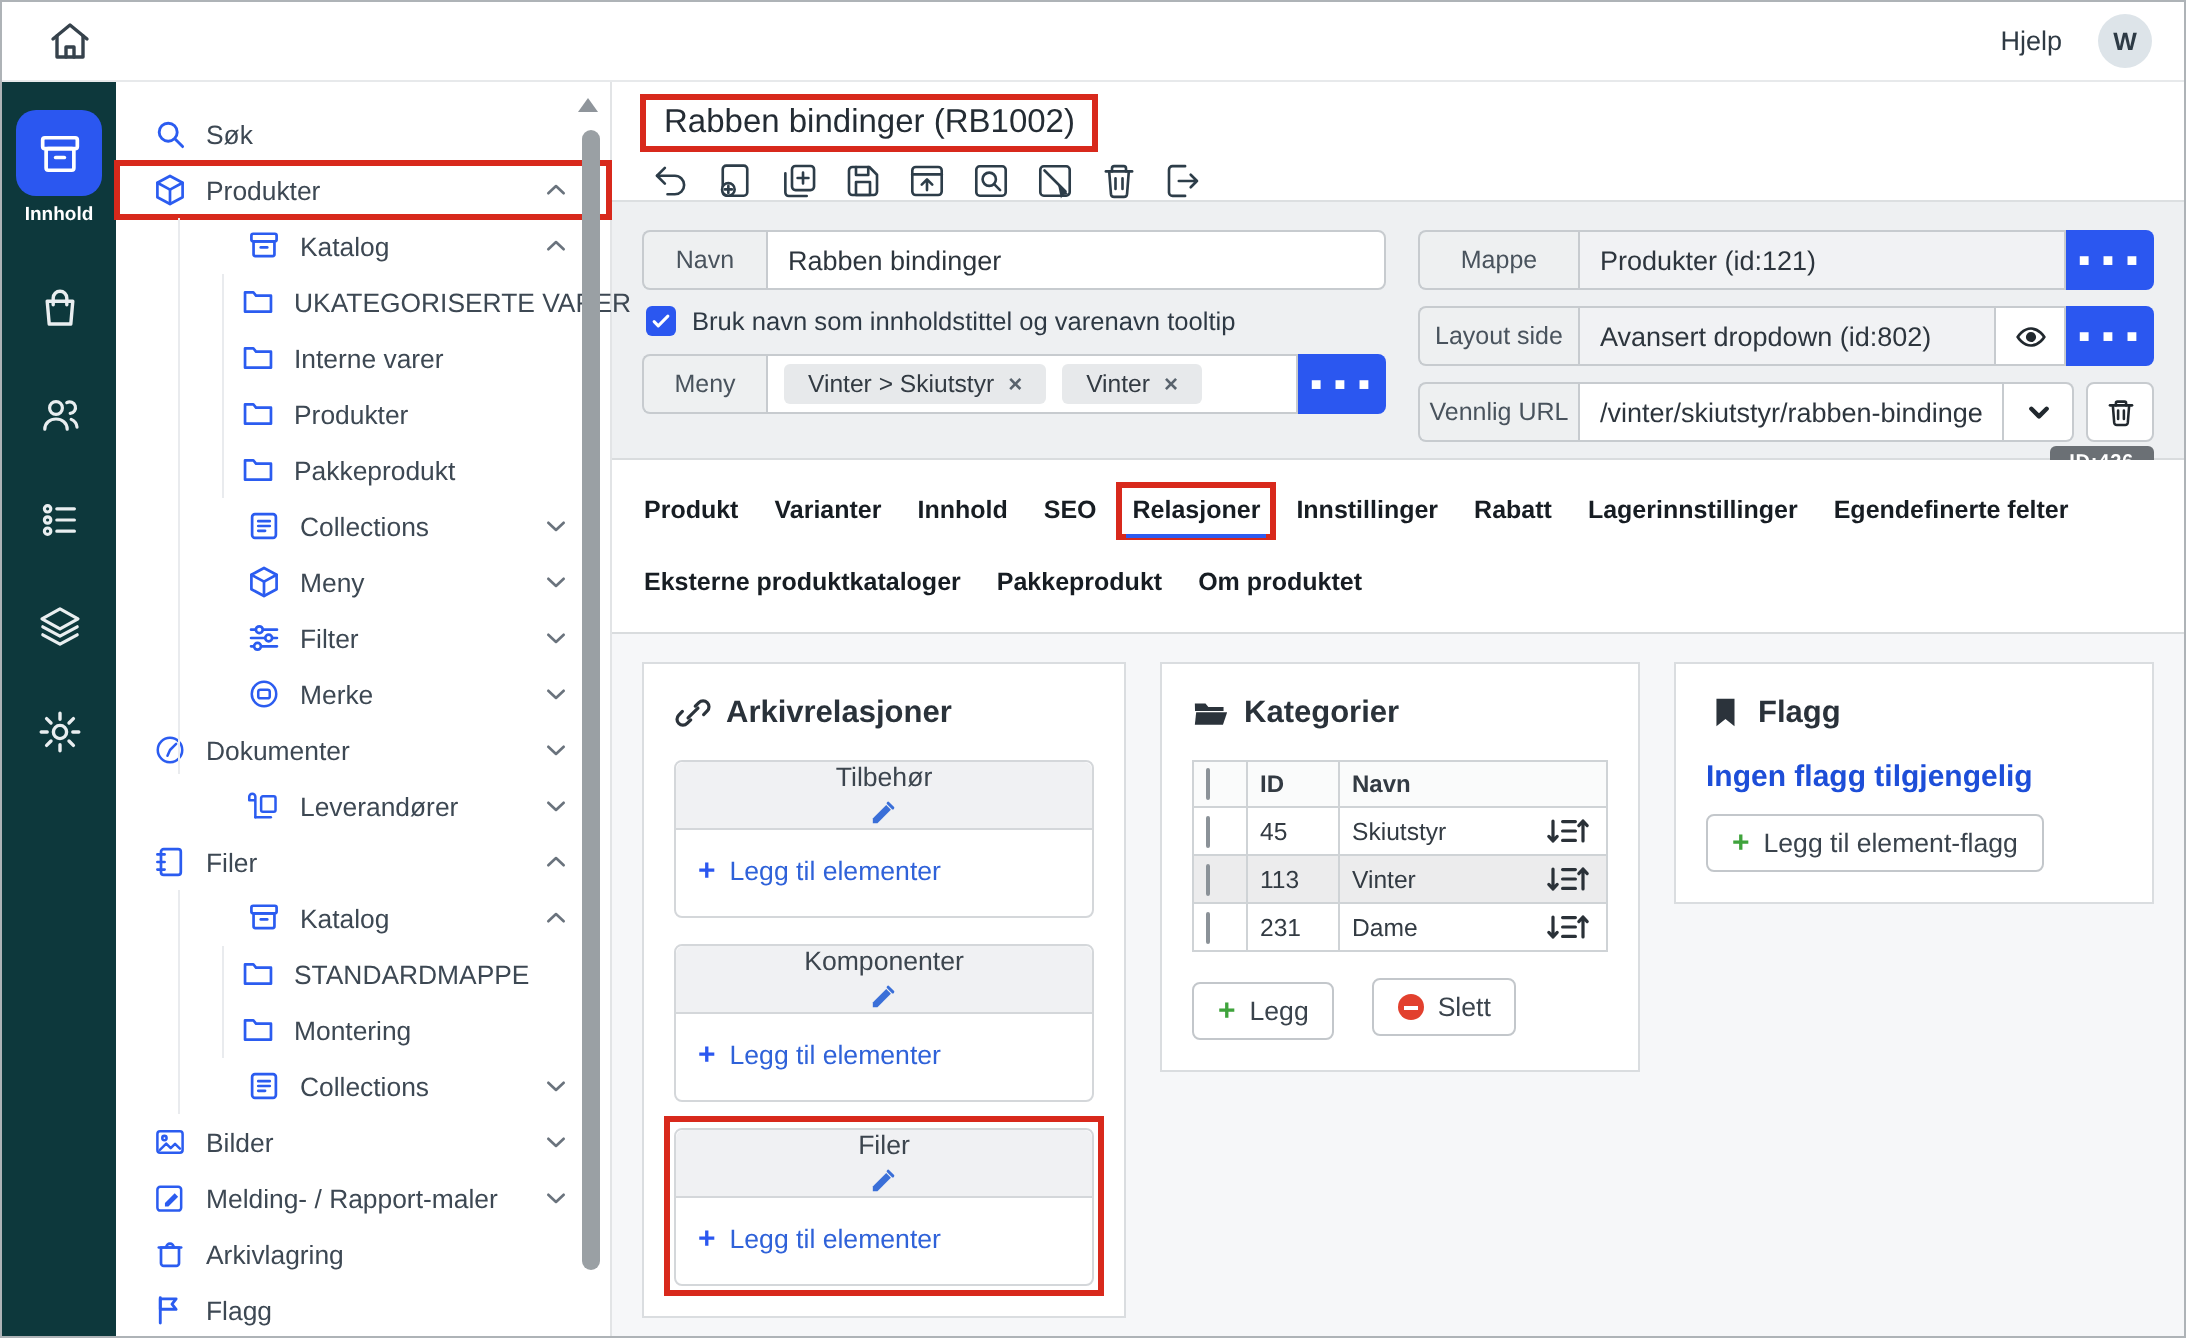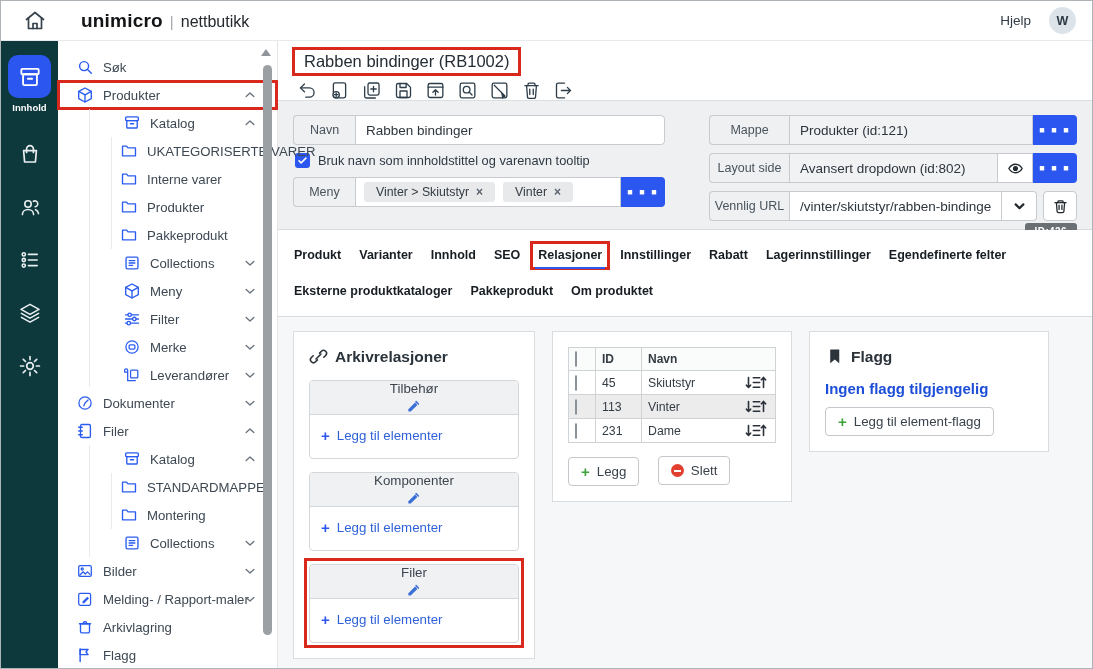--- a/index.html
+++ b/index.html
@@ -29,21 +29,21 @@
   
   .rail { width:57px; background:#0d383c; display:flex; flex-direction:column; align-items:center; padding-top:14px; flex:none; }
   .rail-active-wrap { display:flex; flex-direction:column; align-items:center; cursor:pointer; }
   .rail-active { width:43px; height:43px; border-radius:10px; background:#2b57f0; color:#fff; display:flex; align-items:center; justify-content:center; }
   .rail-active svg { width:26px; height:26px; }
   .rail-label { color:#fff; font-size:9.5px; font-weight:600; margin-top:4px; }
   .rail-item { margin-top:29px; color:#e9eef0; cursor:pointer; }
   .rail-item svg { width:24px; height:24px; }
 
   
-  .tree { width:220px; border-right:1px solid #e2e4e6; background:#fff; position:relative; padding-top:12px; flex:none; }
+  .tree { width:248px; border-right:1px solid #e2e4e6; background:#fff; position:relative; padding-top:12px; flex:none; }
   .tree-item { height:28px; display:flex; align-items:center; position:relative; padding-right:40px; cursor:pointer; }
   .lvl0 { padding-left:18px; } .lvl1 { padding-left:65px; } .lvl2 { padding-left:62px; }
   .tree-icon { width:18px; height:18px; color:#2b5cf0; margin-right:9px; flex:none; }
   .tree-icon svg { width:18px; height:18px; }
   .tree-label { font-size:13.2px; color:#3d4853; white-space:nowrap; }
   .chev { position:absolute; right:20px; width:14px; color:#6a737d; }
   .chev svg { width:14px; height:14px; }
   .annotated-row { outline:3px solid #d8291c; outline-offset:-2px; }
   .guide { position:absolute; width:1px; background:#e9ebee; }
   .tree-scroll-up { position:absolute; right:6px; top:8px; width:0; height:0; border-left:5px solid transparent; border-right:5px solid transparent; border-bottom:7px solid #8f959b; }
@@ -128,25 +128,20 @@
 <body>
 
 <header class="topbar">
   <span class="home-btn">
     <svg viewBox="0 0 24 24" fill="none" stroke="currentColor" stroke-width="1.7" stroke-linecap="round" stroke-linejoin="round">
         <path d="M3.5 10.5 12 3.5l8.5 7"></path>
         <path d="M5.5 9v10.5h13V9"></path>
         <path d="M10 19.5v-5h4v5"></path>
       </svg>
   </span>
-  <div class="logo">
-    <span class="brand">unimicro</span>
-    <span class="pipe">|</span>
-    <span class="suffix">nettbutikk</span>
-  </div>
   <div class="top-right">
     <span class="help">Hjelp</span>
     <span class="avatar">W</span>
   </div>
 </header>
 
 <div class="shell">
   <aside class="rail">
       <div class="rail-active-wrap">
          <span class="rail-active">
@@ -311,43 +306,43 @@
               <rect x="6.8" y="7.6" width="6.4" height="4.8" rx="1.2"></rect>
             </svg>
           </span>
        <span class="tree-label">Merke</span>
           <span class="chev">
             <svg viewBox="0 0 20 20" fill="none" stroke="currentColor" stroke-width="1.9" stroke-linecap="round" stroke-linejoin="round">
               <path d="M4.5 7.7 10 12.8l5.5-5.1"></path>
             </svg>
           </span>
      </div>
+        <div class="tree-item lvl0">
+       <span class="tree-icon">
+            <svg viewBox="0 0 20 20" fill="none" stroke="currentColor" stroke-width="1.4" stroke-linecap="round" stroke-linejoin="round">
+              <circle cx="10" cy="10" r="6.8"></circle>
+              <path d="M10 10l3.4-3.4M10 10l-1.4 3.2"></path>
+            </svg>
+          </span>
+       <span class="tree-label">Dokumenter</span>
+          <span class="chev">
+            <svg viewBox="0 0 20 20" fill="none" stroke="currentColor" stroke-width="1.9" stroke-linecap="round" stroke-linejoin="round">
+              <path d="M4.5 7.7 10 12.8l5.5-5.1"></path>
+            </svg>
+          </span>
+     </div>
         <div class="tree-item lvl1">
        <span class="tree-icon">
             <svg viewBox="0 0 20 20" fill="none" stroke="currentColor" stroke-width="1.4" stroke-linecap="round" stroke-linejoin="round">
               <path d="M5.2 16.2V4.9a1.7 1.7 0 0 0-3.4 0v1.9h3.4"></path>
               <path d="M5.2 16.2h8.6"></path>
               <rect x="8.4" y="4.6" width="8" height="8.6" rx="1"></rect>
             </svg>
           </span>
        <span class="tree-label">Leverandører</span>
-          <span class="chev">
-            <svg viewBox="0 0 20 20" fill="none" stroke="currentColor" stroke-width="1.9" stroke-linecap="round" stroke-linejoin="round">
-              <path d="M4.5 7.7 10 12.8l5.5-5.1"></path>
-            </svg>
-          </span>
-     </div>
-        <div class="tree-item lvl0">
-       <span class="tree-icon">
-            <svg viewBox="0 0 20 20" fill="none" stroke="currentColor" stroke-width="1.4" stroke-linecap="round" stroke-linejoin="round">
-              <circle cx="10" cy="10" r="6.8"></circle>
-              <path d="M10 10l3.4-3.4M10 10l-1.4 3.2"></path>
-            </svg>
-          </span>
-       <span class="tree-label">Dokumenter</span>
           <span class="chev">
             <svg viewBox="0 0 20 20" fill="none" stroke="currentColor" stroke-width="1.9" stroke-linecap="round" stroke-linejoin="round">
               <path d="M4.5 7.7 10 12.8l5.5-5.1"></path>
             </svg>
           </span>
      </div>
         <div class="tree-item lvl0">
        <span class="tree-icon">
             <svg viewBox="0 0 20 20" fill="none" stroke="currentColor" stroke-width="1.5" stroke-linecap="round" stroke-linejoin="round">
               <rect x="5" y="2.8" width="11" height="14.4" rx="1.5"></rect>
@@ -660,20 +655,29 @@
               </div>
        <div class="group-body">
          <span class="add-link">
            <span class="plus-blue">+</span>Legg til elementer</span>
        </div>
      </div>
           </div>
       </div>
 
       <div class="card card-cat">
+        <div class="card-title">
+          <span class="t-icon">
+            <svg viewBox="0 0 20 20">
+                <path d="M1.5 5h5.6L8.6 6.8h8v2.1h-15z" fill="currentColor"></path>
+                <path d="M2.2 9.6h16.3l-2.2 6.6H1.5z" fill="currentColor"></path>
+              </svg>
+          </span>
+          <span>Kategorier</span>
+        </div>
         <table class="cat-table">
           <thead>
               <tr>
                 <th style="width:27px;"><span class="cb-empty"></span></th>
                 <th style="width:46px;">ID</th>
                 <th>Navn</th>
               </tr>
             </thead>
           <tbody>
               <tr>

